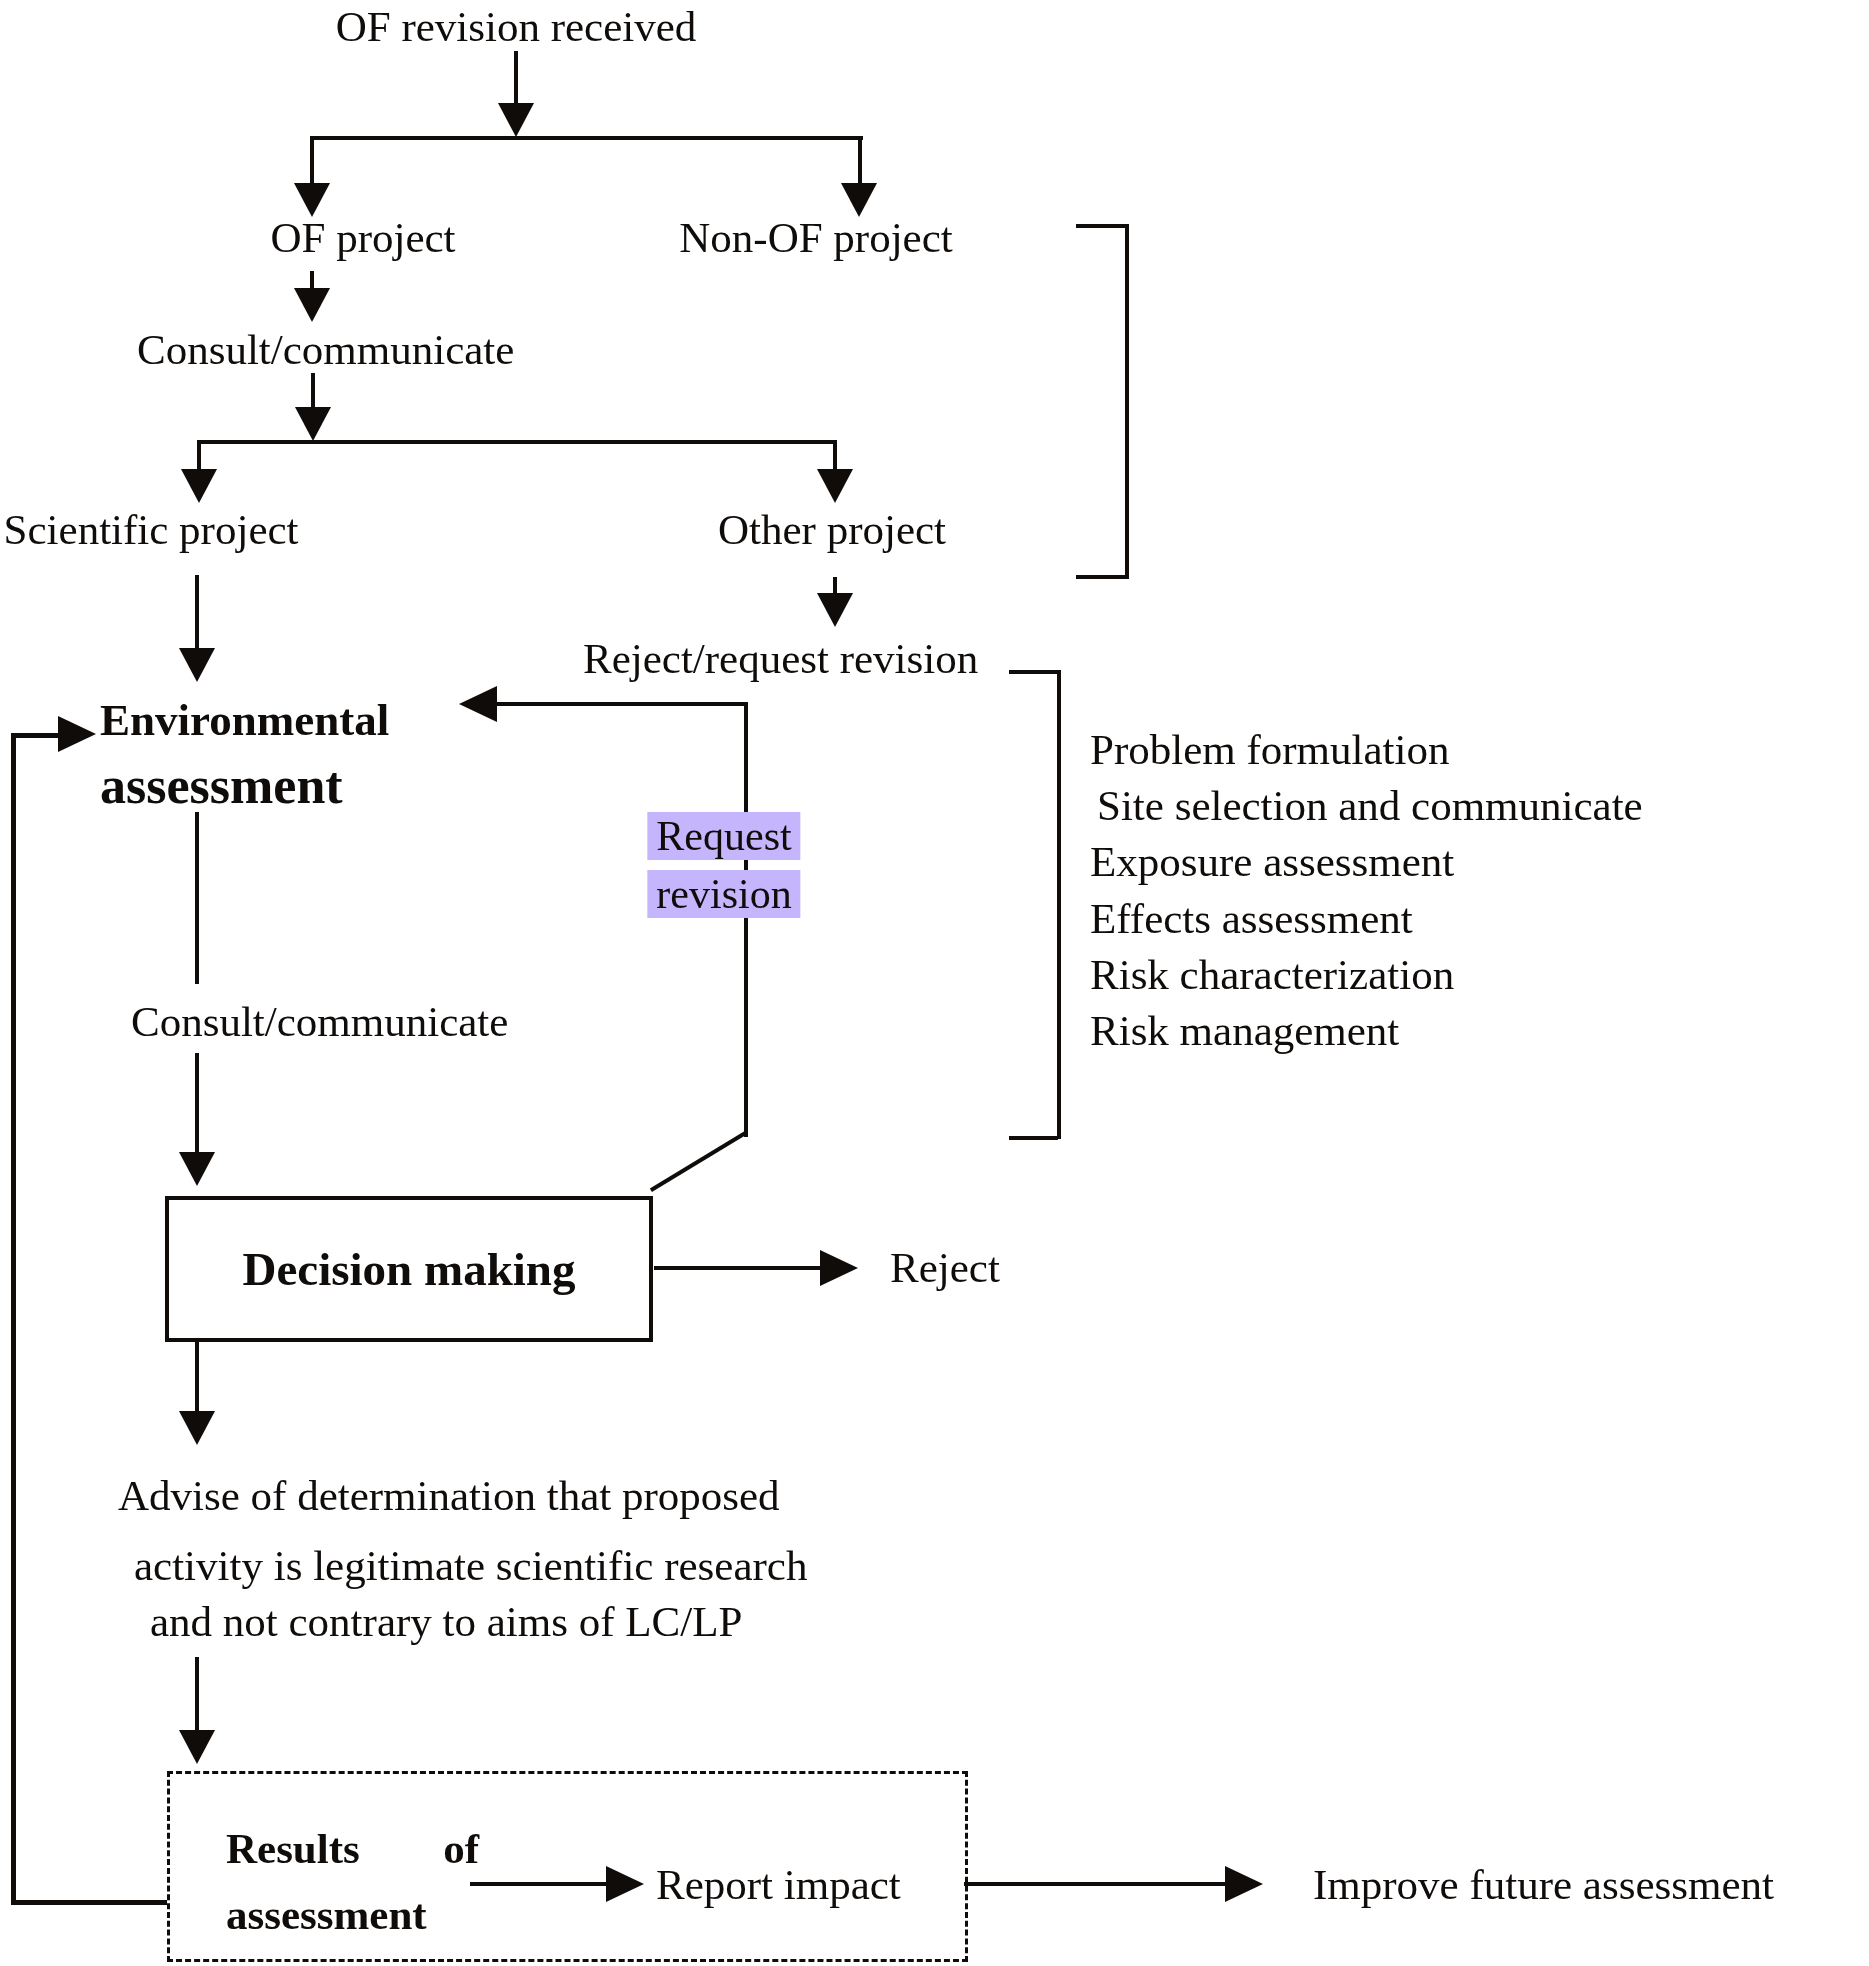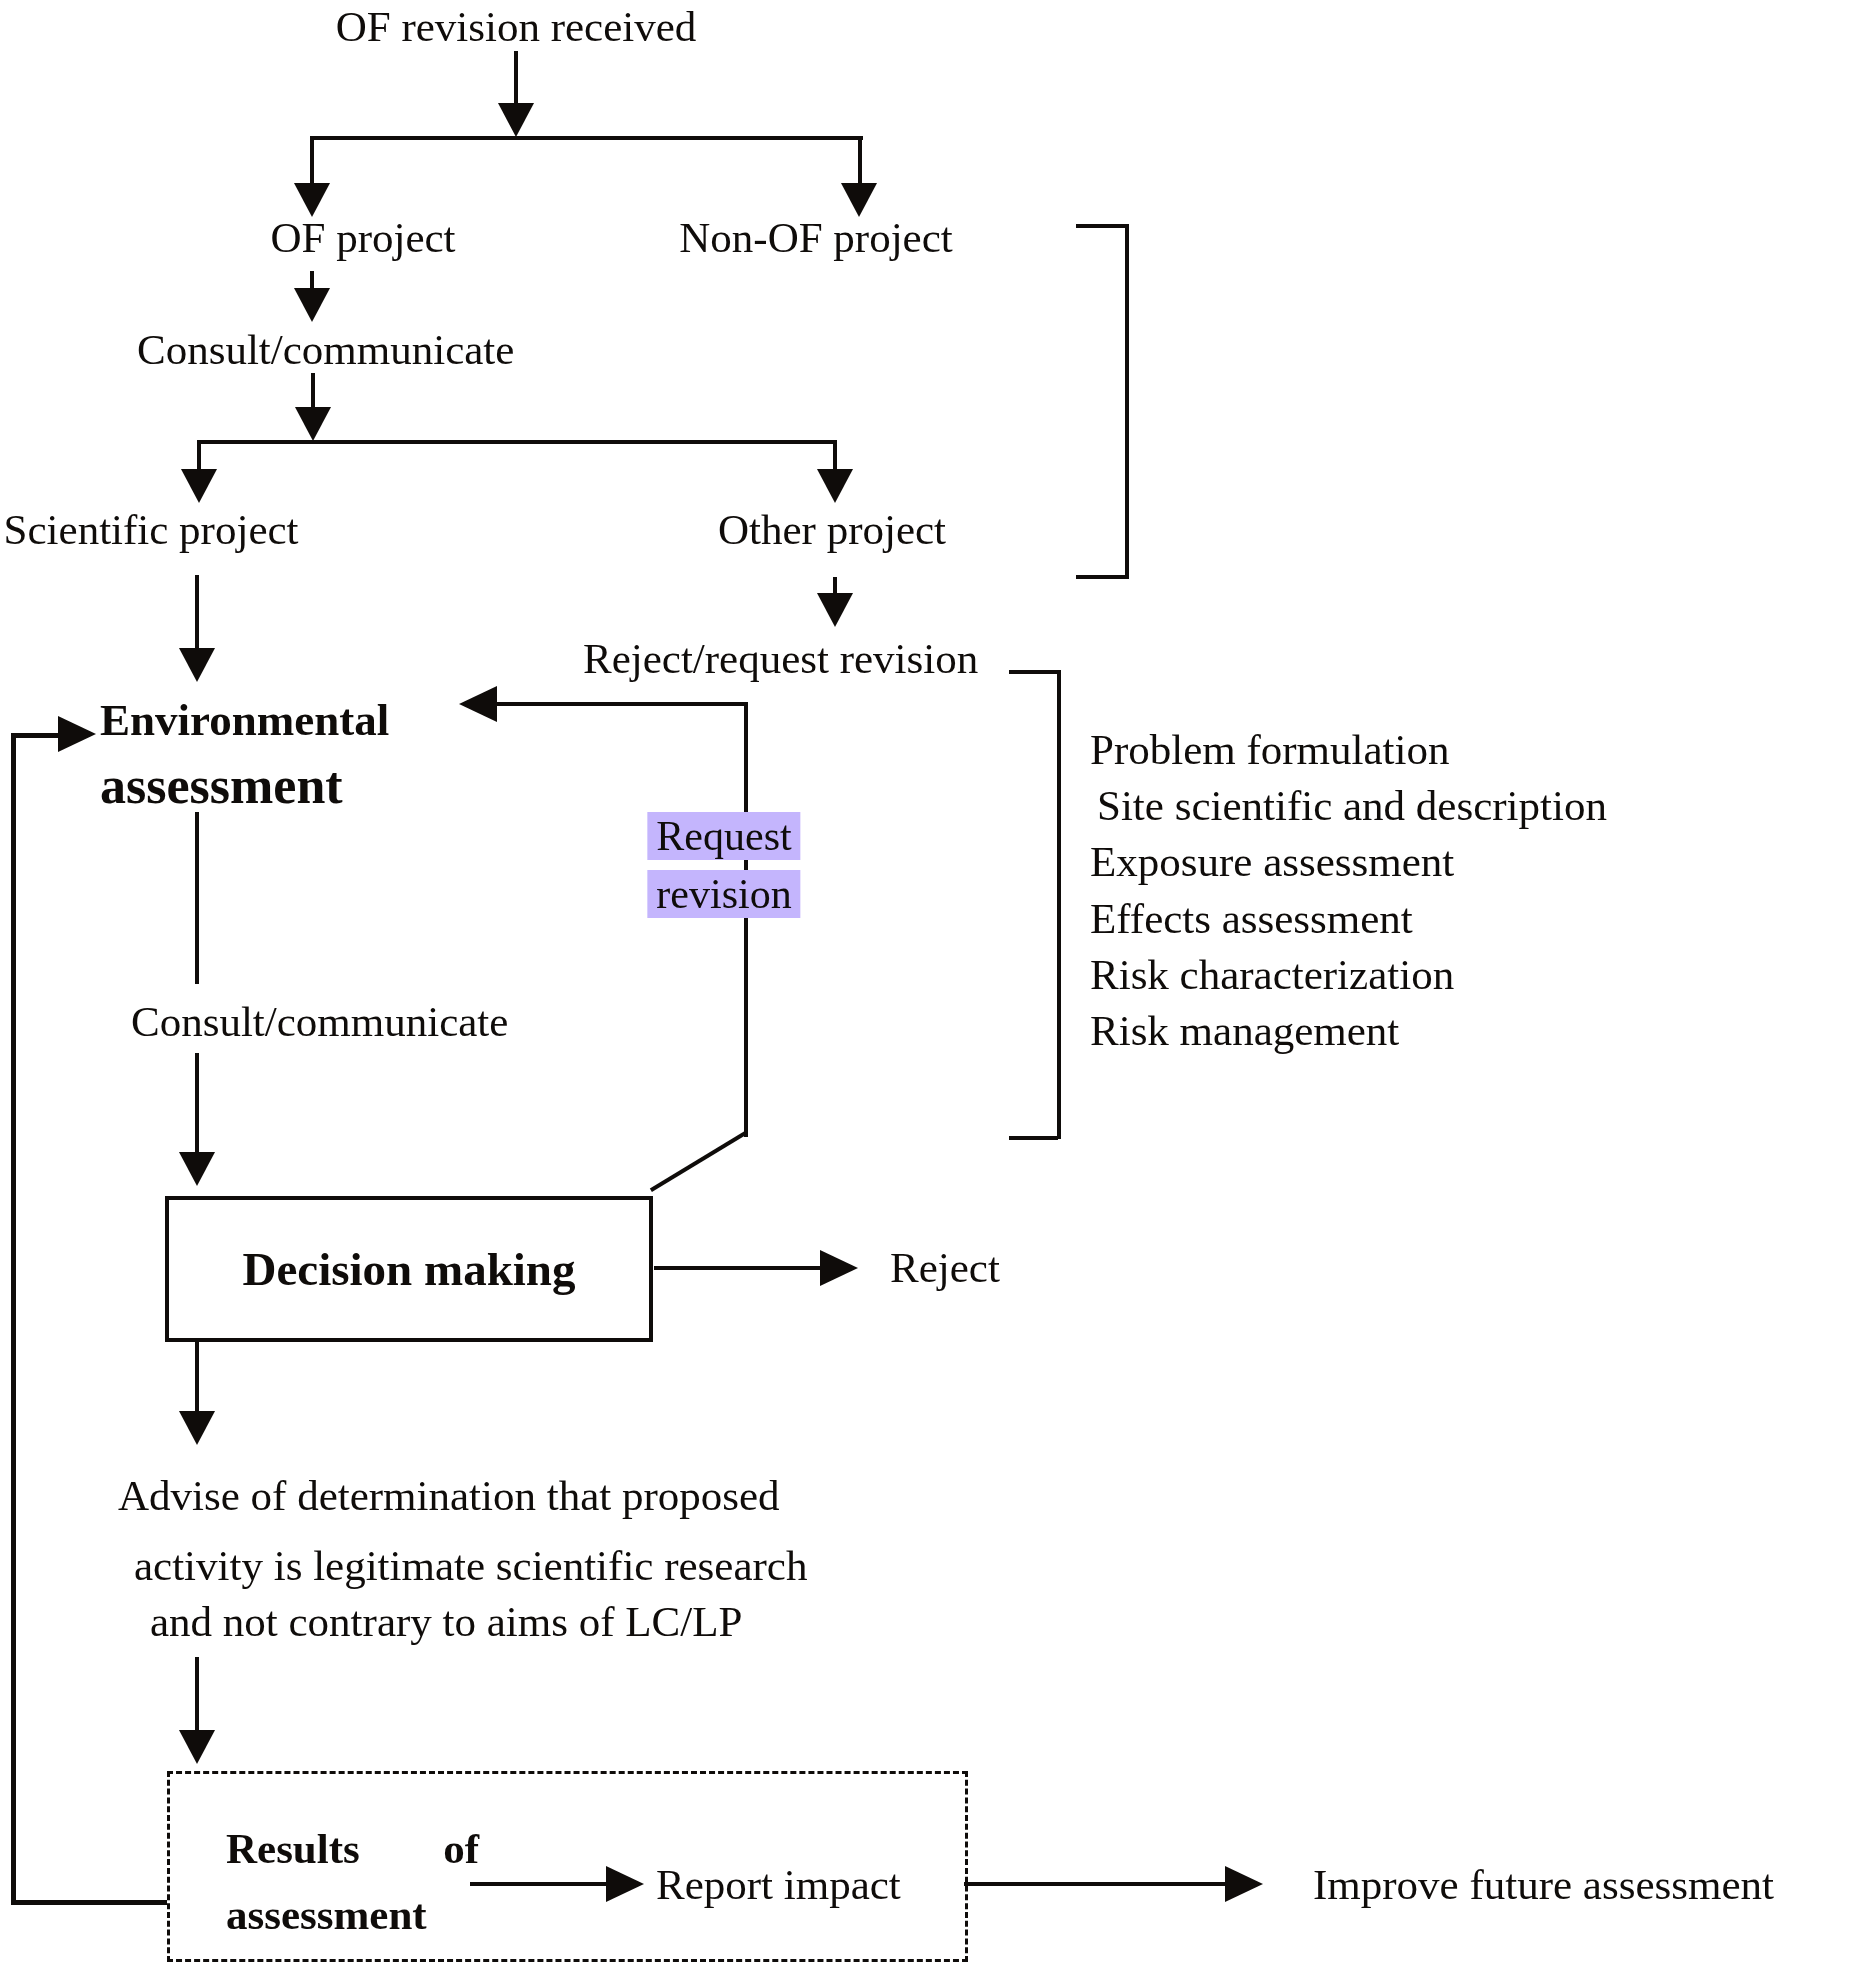--- a/index.html
+++ b/index.html
@@ -84,21 +84,21 @@
   <div class="diag" style="left:746px;top:1135px;width:110px;transform:rotate(148.8deg);"></div>
 
   <div class="t cx masked" style="left:724px;top:812px;font-size:42px;">Request</div>
   <div class="t cx masked" style="left:724px;top:870px;font-size:42px;">revision</div>
 
   <div class="ln" style="left:1009px;top:670px;width:49px;height:3.6px;"></div>
   <div class="ln" style="left:1057px;top:670px;width:3.6px;height:469px;"></div>
   <div class="ln" style="left:1009px;top:1136px;width:49px;height:3.6px;"></div>
 
   <div class="t" style="left:1090px;top:727px;text-align:right;">Problem formulation</div>
-  <div class="t" style="left:1097px;top:783px;">Site scientific and description</div>
+  <div class="t" style="left:1097px;top:783px;">Site selection and communicate</div>
   <div class="t" style="left:1090px;top:839px;">Exposure assessment</div>
   <div class="t" style="left:1090px;top:896px;">Effects assessment</div>
   <div class="t" style="left:1090px;top:952px;">Risk characterization</div>
   <div class="t" style="left:1090px;top:1008px;">Risk management</div>
 
   <div class="ln" style="left:195px;top:812px;width:3.6px;height:172px;"></div>
   <div class="t" style="left:131px;top:999px;">Consult/communicate</div>
 
   <div class="ln" style="left:195px;top:1053px;width:3.6px;height:101px;"></div>
   <div class="ah down" style="left:179px;top:1152px;"></div>

